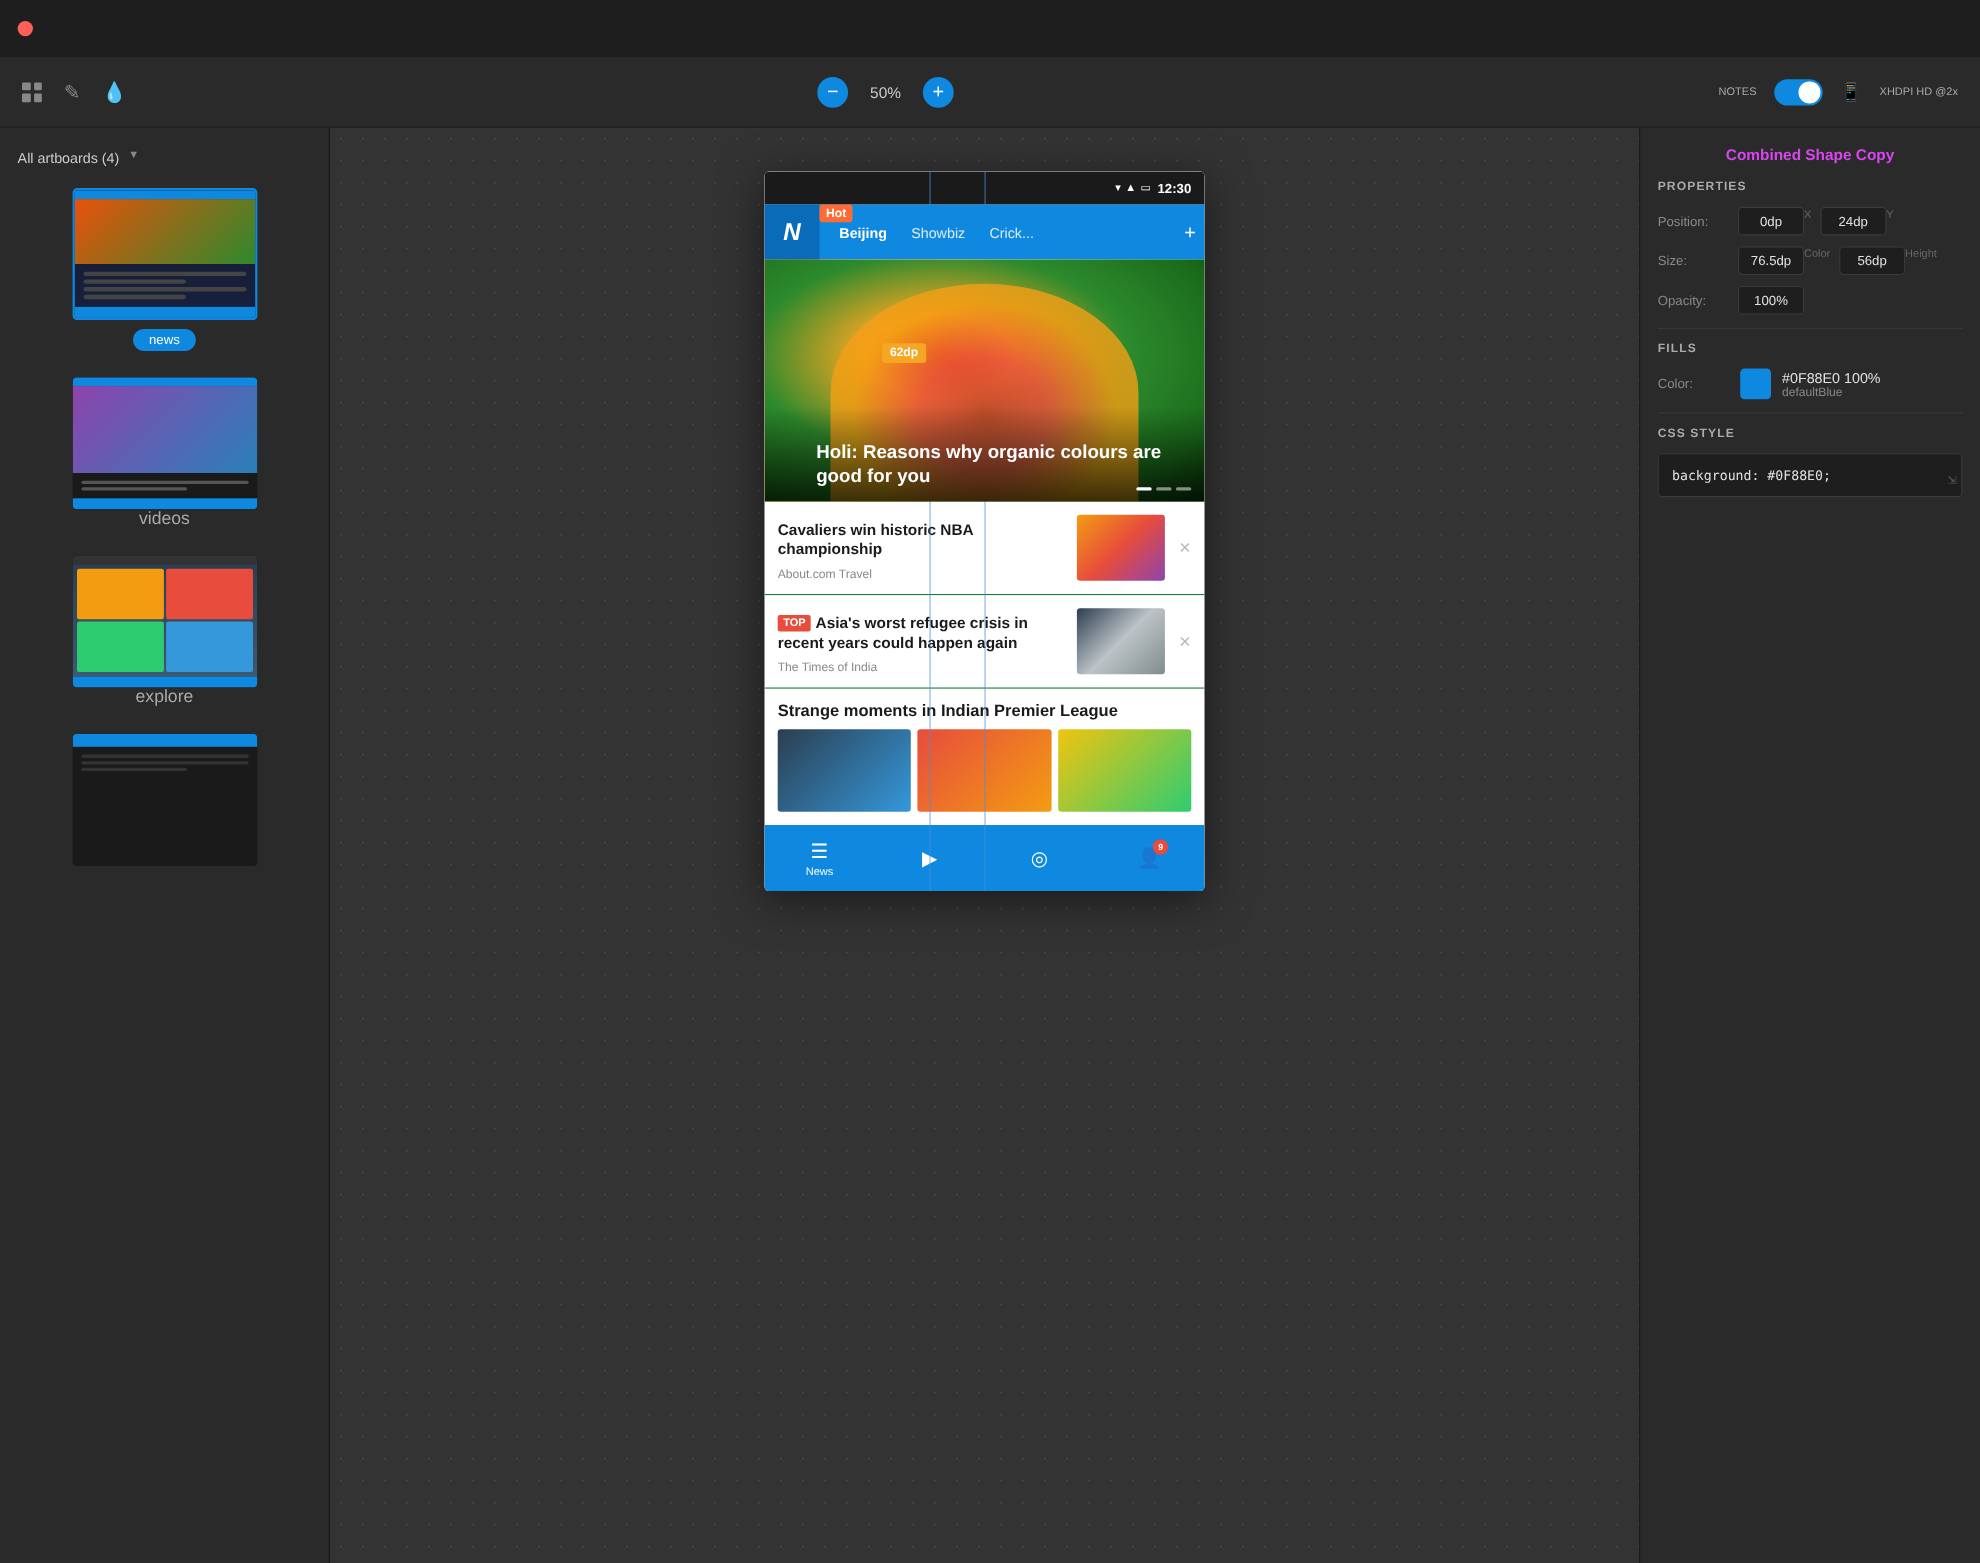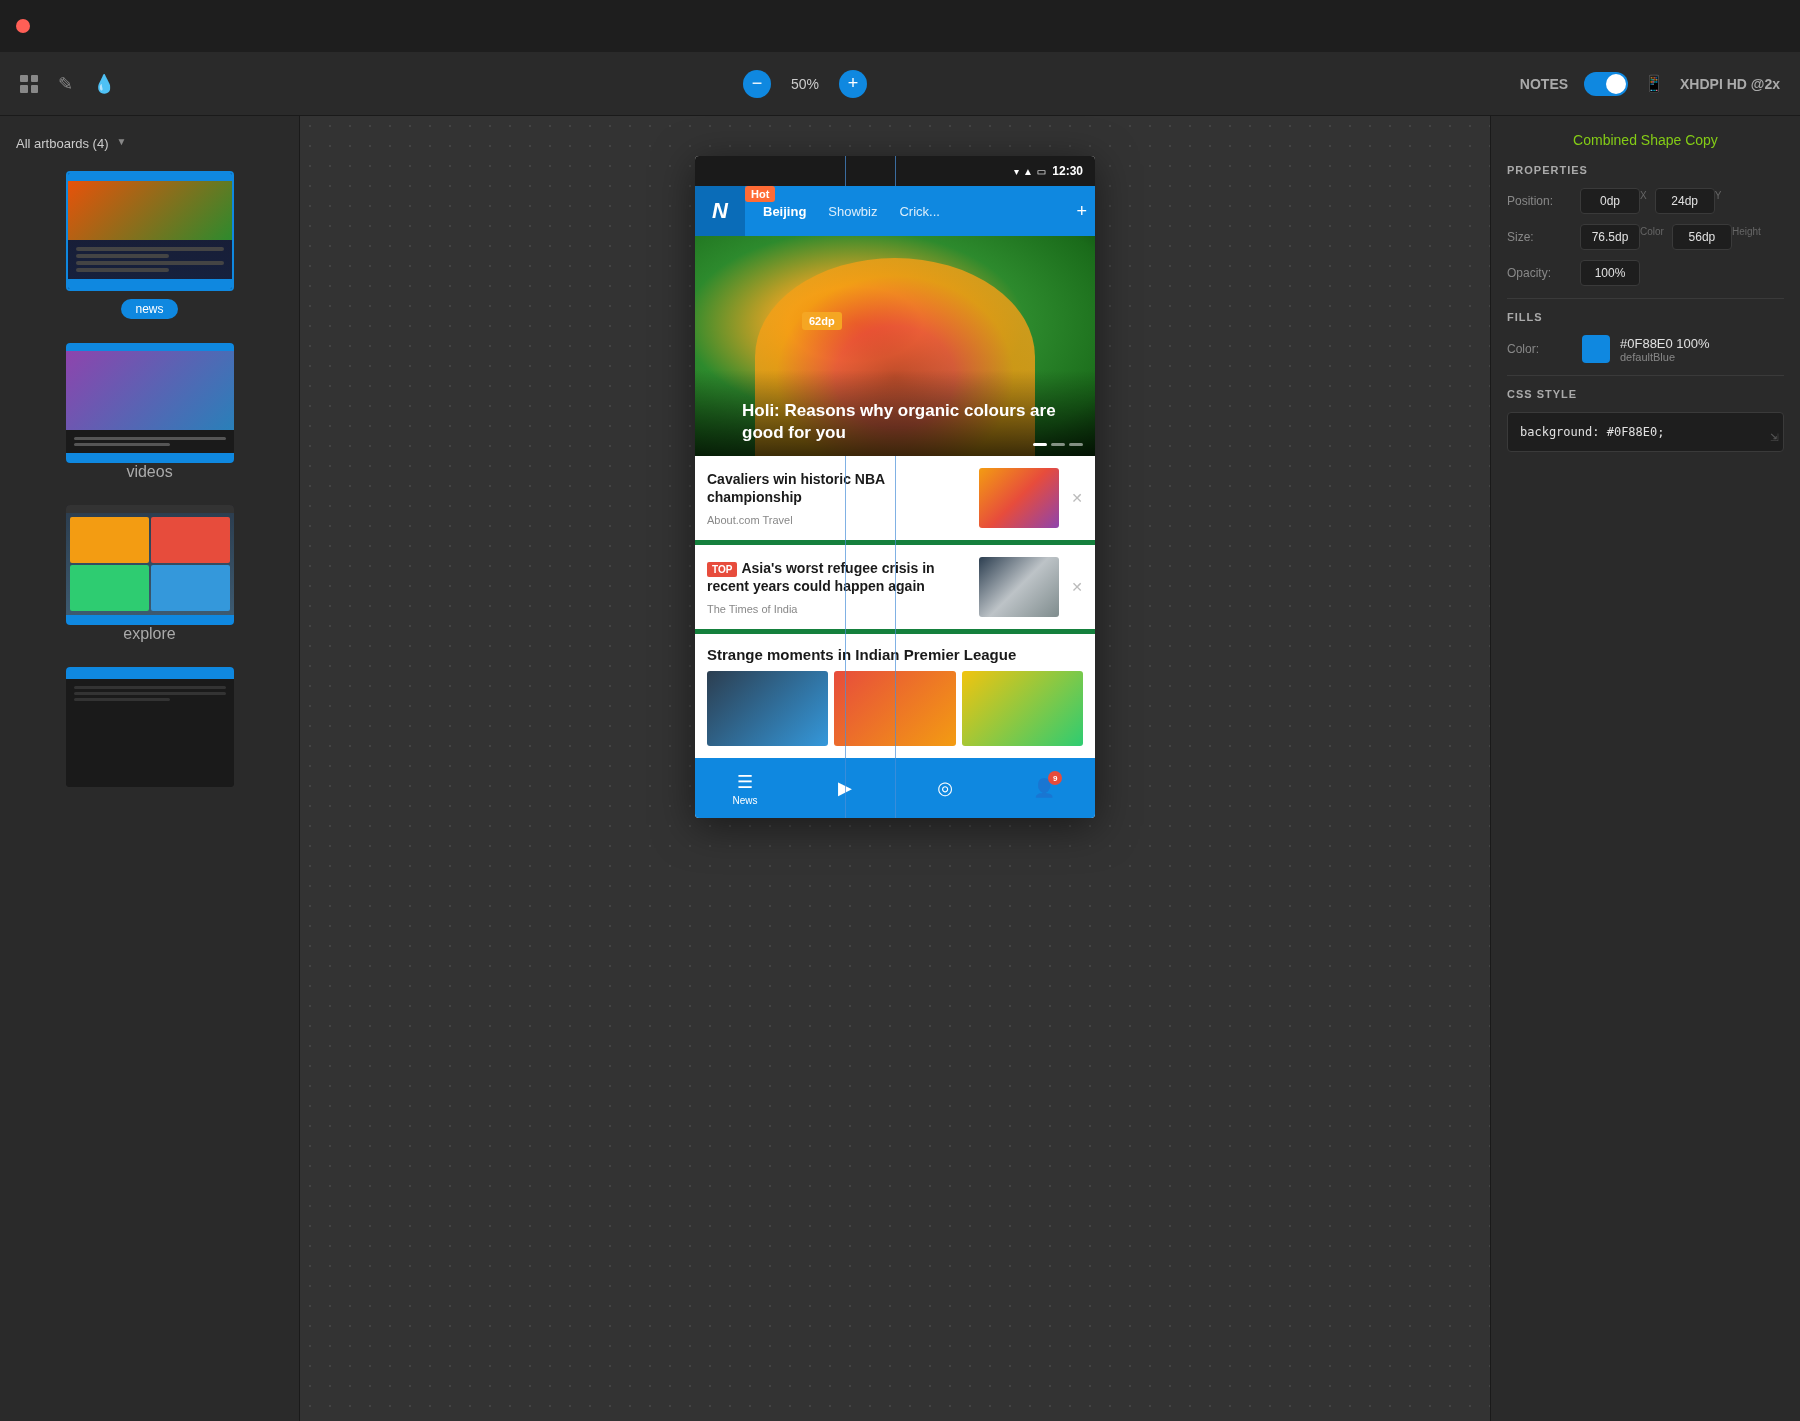--- a/index.html
+++ b/index.html
@@ -40,21 +40,21 @@
 
     .tool-icon { color: #888; font-size: 18px; cursor: pointer; }
 
     .zoom-btn {
       width: 28px; height: 28px; border-radius: 50%;
       background: #0F88E0; color: white; border: none;
       font-size: 18px; cursor: pointer; display: flex; align-items: center; justify-content: center;
     }
     .zoom-label { color: #ccc; font-size: 14px; min-width: 40px; text-align: center; }
 
-    .notes-label { color: #aaa; font-size: 14px; font-weight: bold; }
+    .notes-label { color: #aaa; font-size: 10px; }
     .toggle-switch {
       width: 44px; height: 24px; background: #0F88E0; border-radius: 12px;
       position: relative; cursor: pointer;
     }
     .toggle-switch::after {
       content: ''; position: absolute; right: 2px; top: 2px;
       width: 20px; height: 20px; background: white; border-radius: 50%;
     }
     .phone-icon { color: #aaa; font-size: 16px; }
 
@@ -229,23 +229,23 @@
       width: 14px; height: 3px;
       background: rgba(255,255,255,0.5);
       border-radius: 2px;
     }
     .hero-dot.active { background: white; }
 
     
     .news-item {
       display: flex;
       padding: 12px;
-      border-bottom: 5px solid #15803d;
+      border-bottom: 1px solid #15803d;
       gap: 12px;
-      align-items: center;
+      align-items: flex-end;
     }
     .news-content { flex: 1; }
     .news-title { font-size: 14px; font-weight: 700; color: #1a1a1a; line-height: 1.3; margin-bottom: 8px; }
     .news-source { font-size: 11px; color: #888; }
     .news-thumb {
       width: 80px; height: 60px;
       background: #ccc;
       border-radius: 3px;
       flex-shrink: 0;
       overflow: hidden;
@@ -342,23 +342,23 @@
     
     .right-panel {
       width: 310px;
       background: #2a2a2a;
       border-left: 1px solid #1a1a1a;
       padding: 16px;
       overflow-y: auto;
     }
 
     .panel-title {
-      color: #84cc16;
+      color: #d946ef;
       font-size: 14px;
-      font-weight: 400;
+      font-weight: 700;
       margin-bottom: 16px;
       text-align: center;
     }
 
     .section-header {
       color: #aaa;
       font-size: 11px;
       font-weight: 700;
       letter-spacing: 1px;
       text-transform: uppercase;

